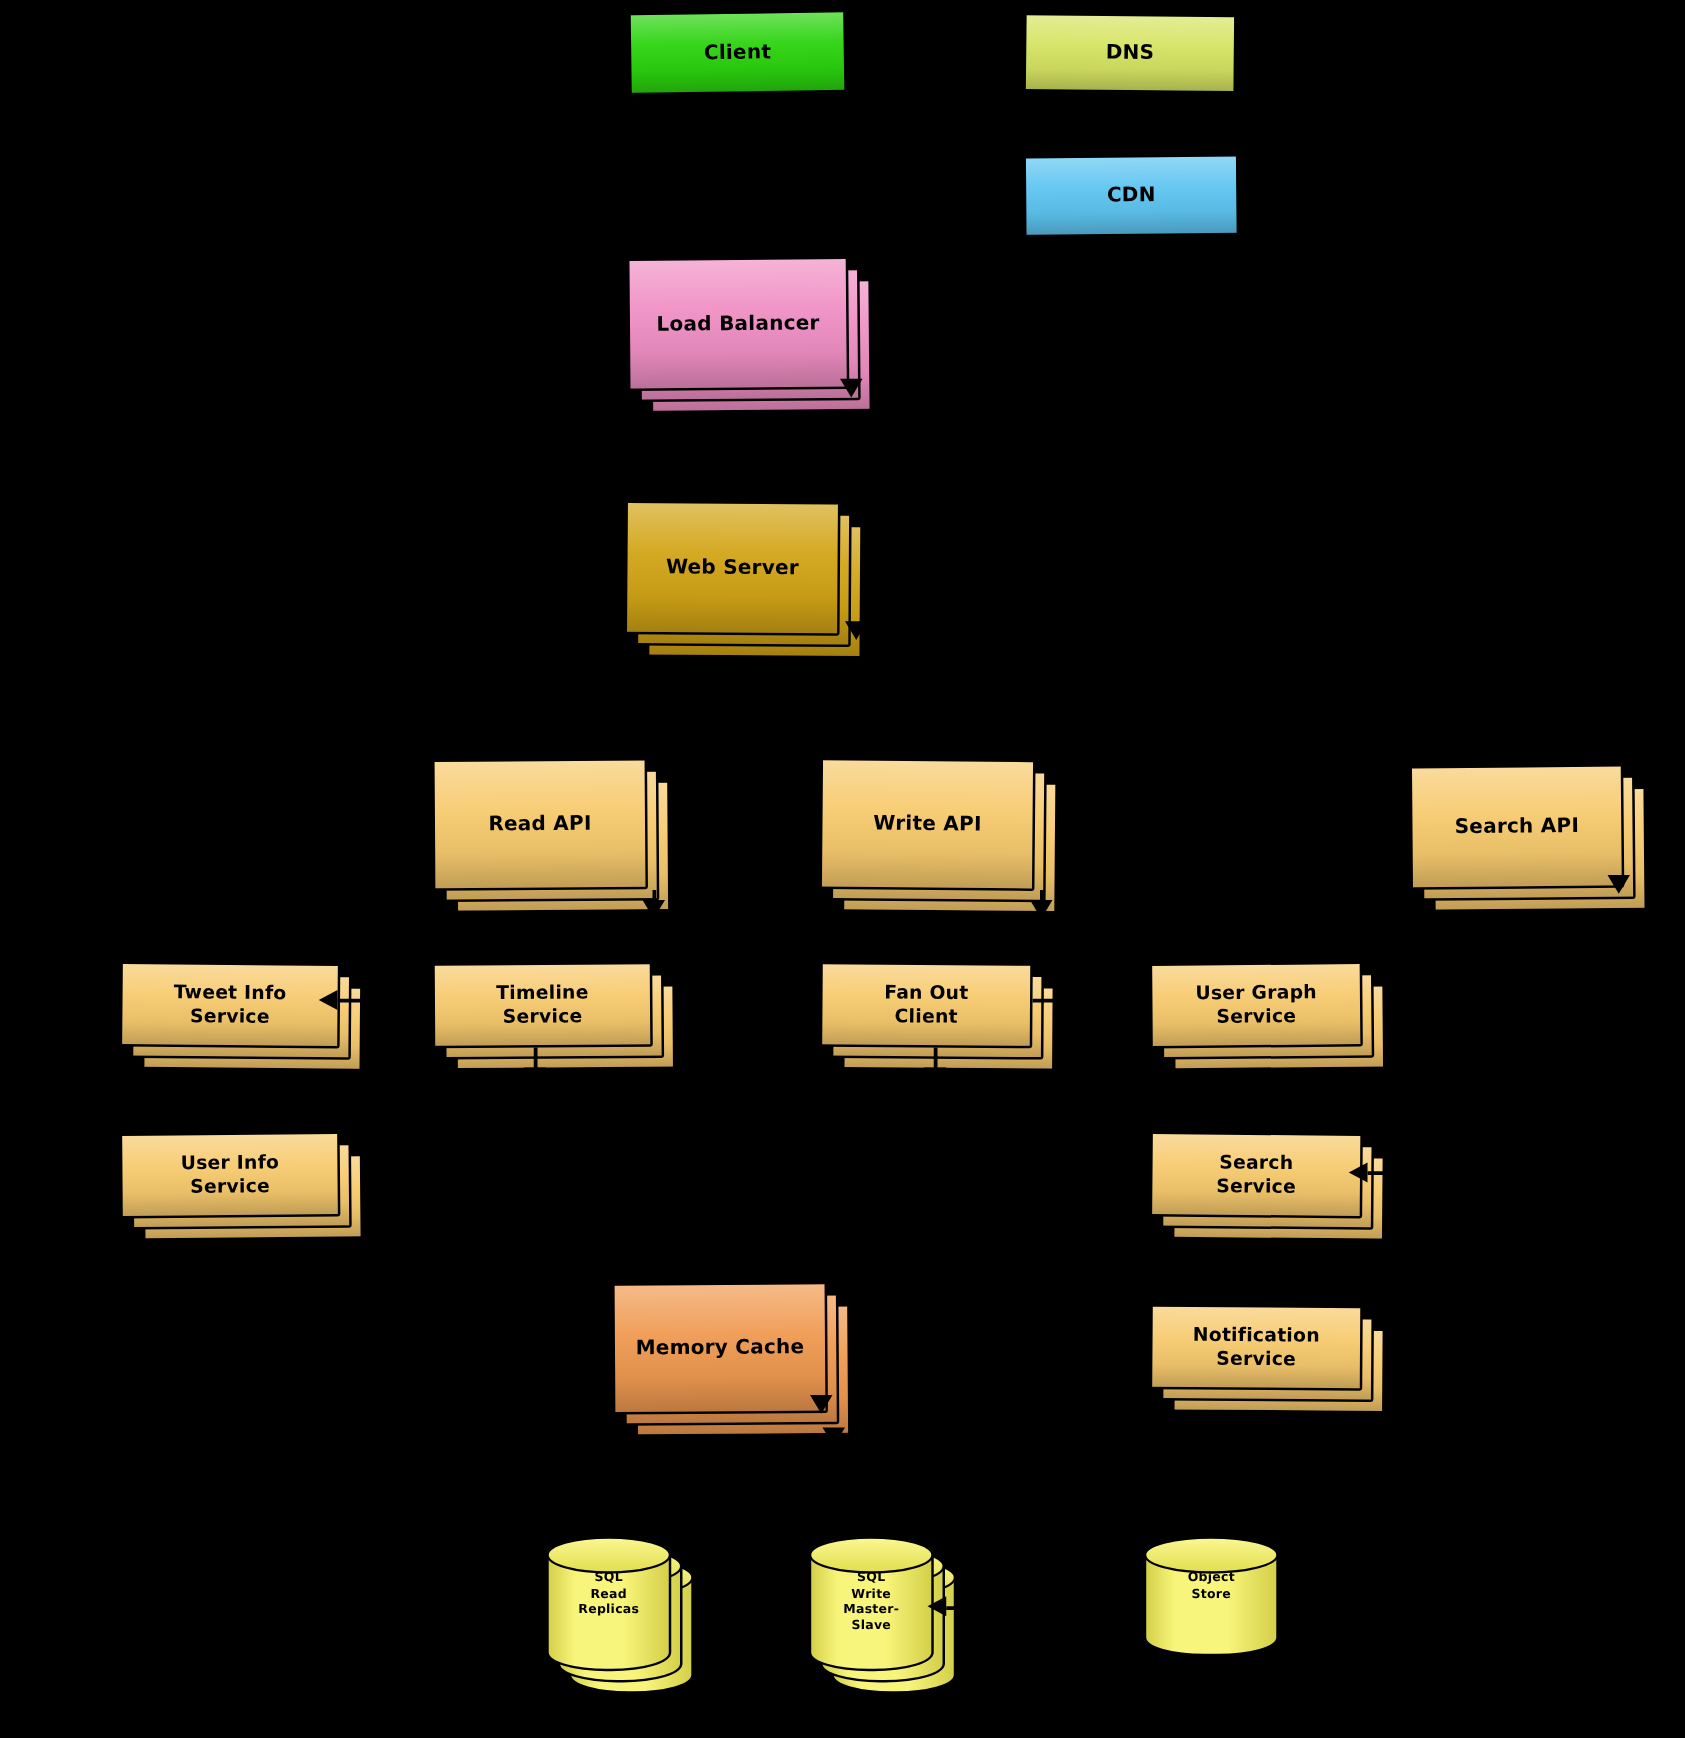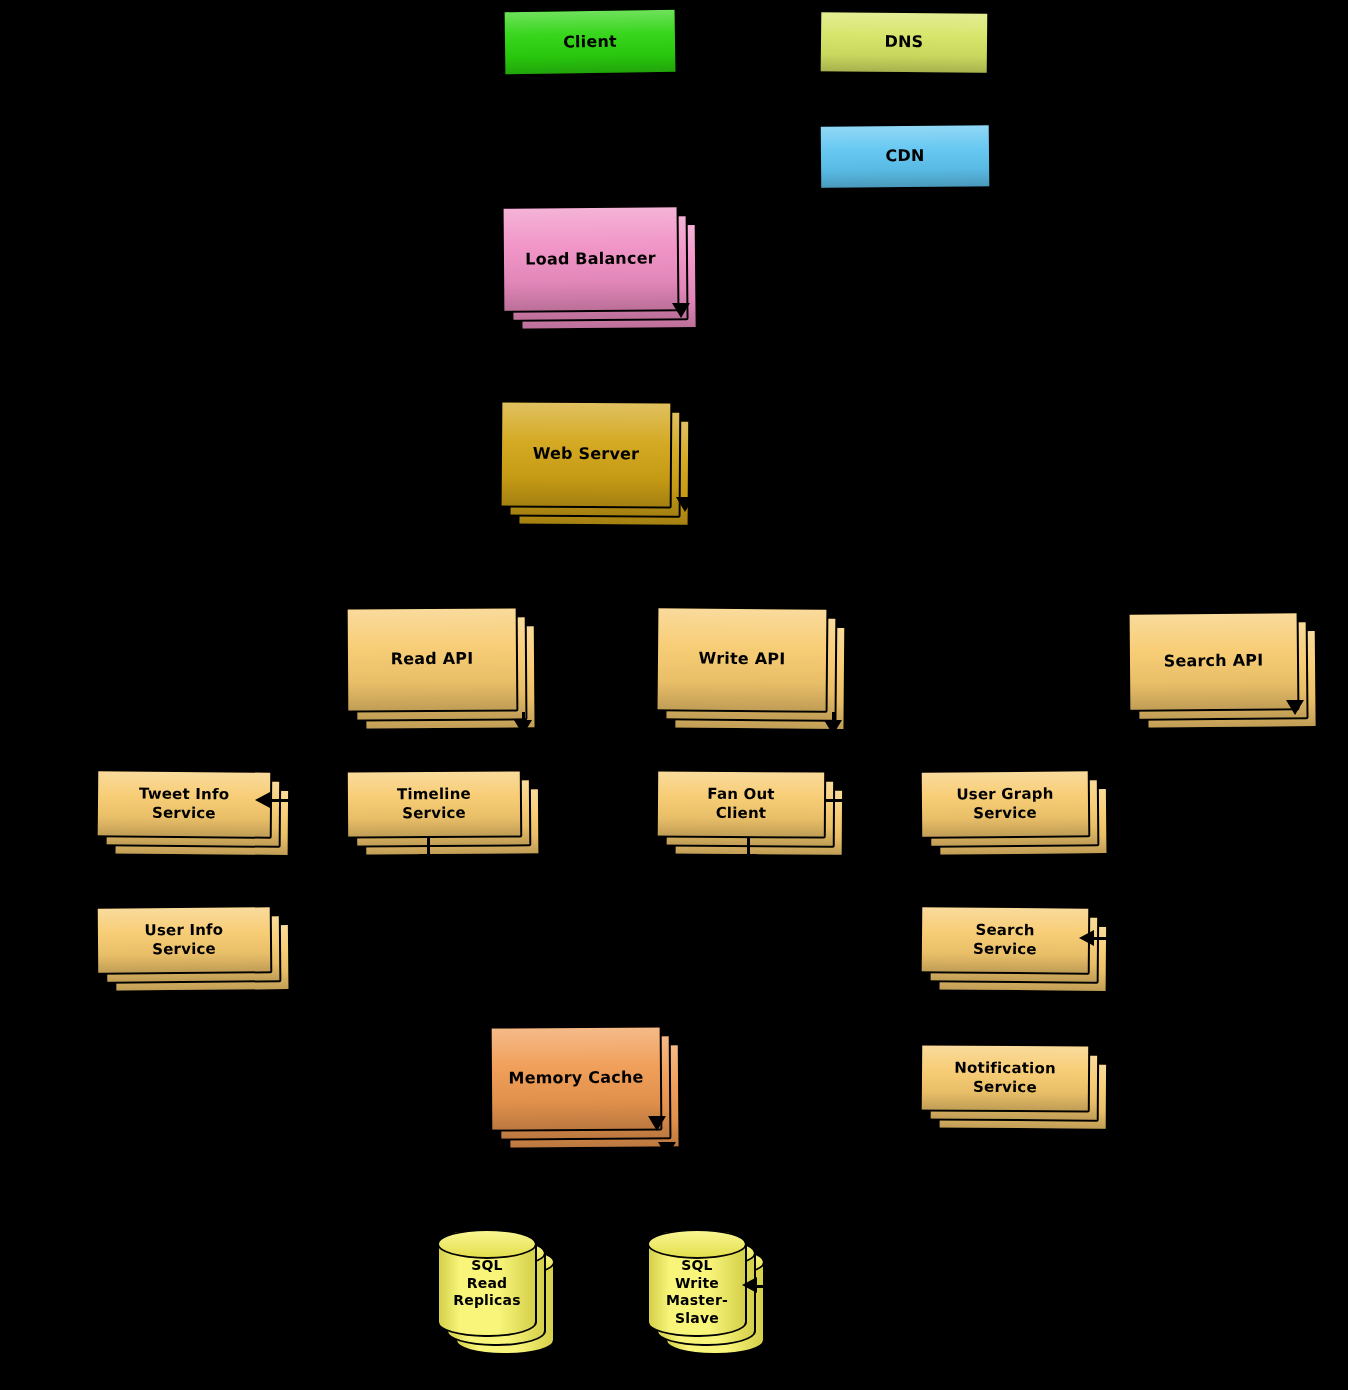--- a/index.html
+++ b/index.html
@@ -28,21 +28,21 @@
   .cyl-node .layer, .cyl-node .face {
     border-radius: 48px / 15px;
     background-image: linear-gradient(90deg, rgba(0,0,0,.14), rgba(255,255,255,.22) 22%, rgba(255,255,255,.22) 62%, rgba(0,0,0,.14));
   }
   .cyl-node .layer::before, .cyl-node .face::before {
     content: ''; position: absolute; left: -2px; right: -2px; top: -2px; height: 26px;
     background-color: var(--c, #ccc);
     background-image: linear-gradient(180deg, rgba(255,255,255,.35), rgba(0,0,0,.08));
     border: 2.5px solid #000; border-radius: 50%;
   }
-  .cyl-node .face { align-items: flex-start; padding-top: 26px; font-size: 14px; line-height: 1.25; }
+  .cyl-node .face { align-items: flex-start; padding-top: 26px; font-size: 10px; line-height: 1.25; }
   .cyl-node .lbl { position: relative; z-index: 1; }
   .ah-down {
     position: absolute; width: 0; height: 0; z-index: 6;
     border-left: 9px solid transparent; border-right: 9px solid transparent;
     border-top: 15px solid #000;
   }
   .ah-left {
     position: absolute; width: 0; height: 0; z-index: 6;
     border-top: 8px solid transparent; border-bottom: 8px solid transparent;
     border-right: 15px solid #000;
@@ -203,20 +203,26 @@
     <div class="layer l2"></div>
     <div class="layer l1"></div>
     <div class="face">
       <span class="lbl">SQL
 Write
 Master-
 Slave</span>
     </div>
   </div>
 
+  <div class="node cyl-node" style="left: 915px; top: 1229px; width: 108px; height: 96px; --c: #f7f256;">
+    <div class="face">
+      <span class="lbl">Object
+Store</span>
+    </div>
+  </div>
 
   <div class="ah-down" style="left:672px;top:303px"></div>
   <div class="ah-down" style="left:676px;top:497px"></div>
 
   <div class="conn" style="left:522px;top:712px;width:3px;height:14px"></div>
   <div class="ah-down" style="left:514px;top:720px"></div>
 
   <div class="conn" style="left:832px;top:712px;width:3px;height:14px"></div>
   <div class="ah-down" style="left:824px;top:720px"></div>
 

